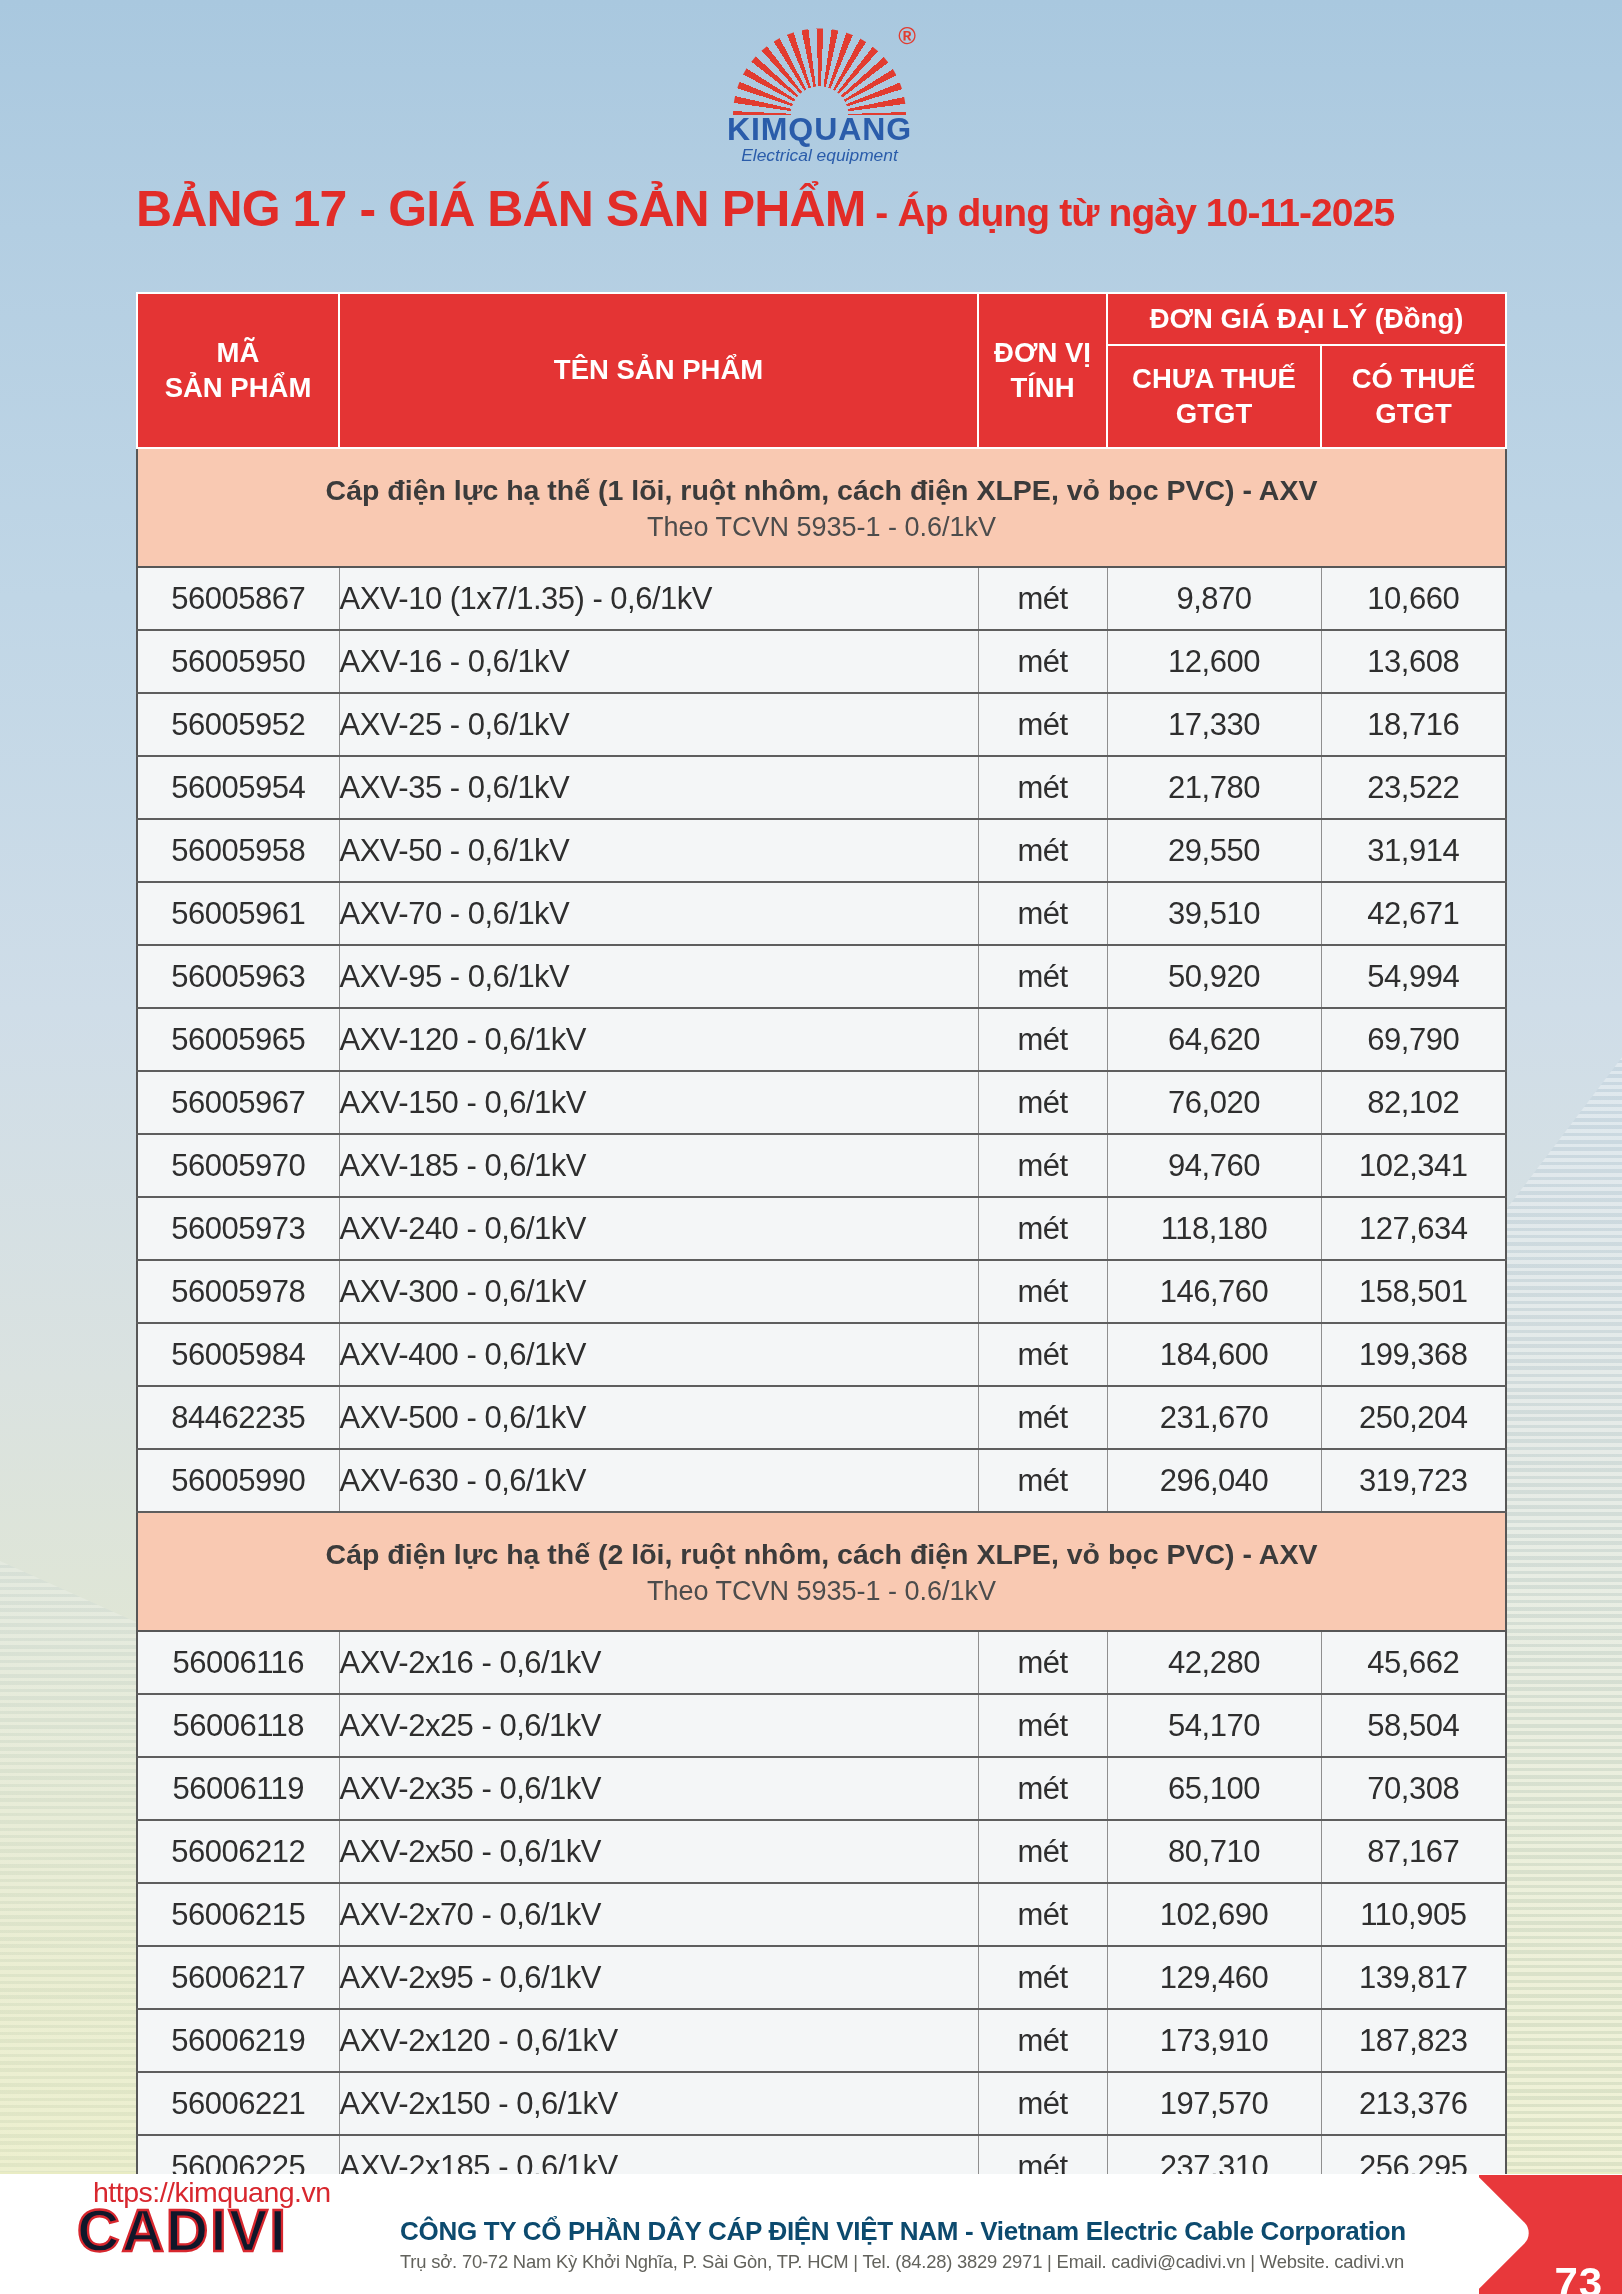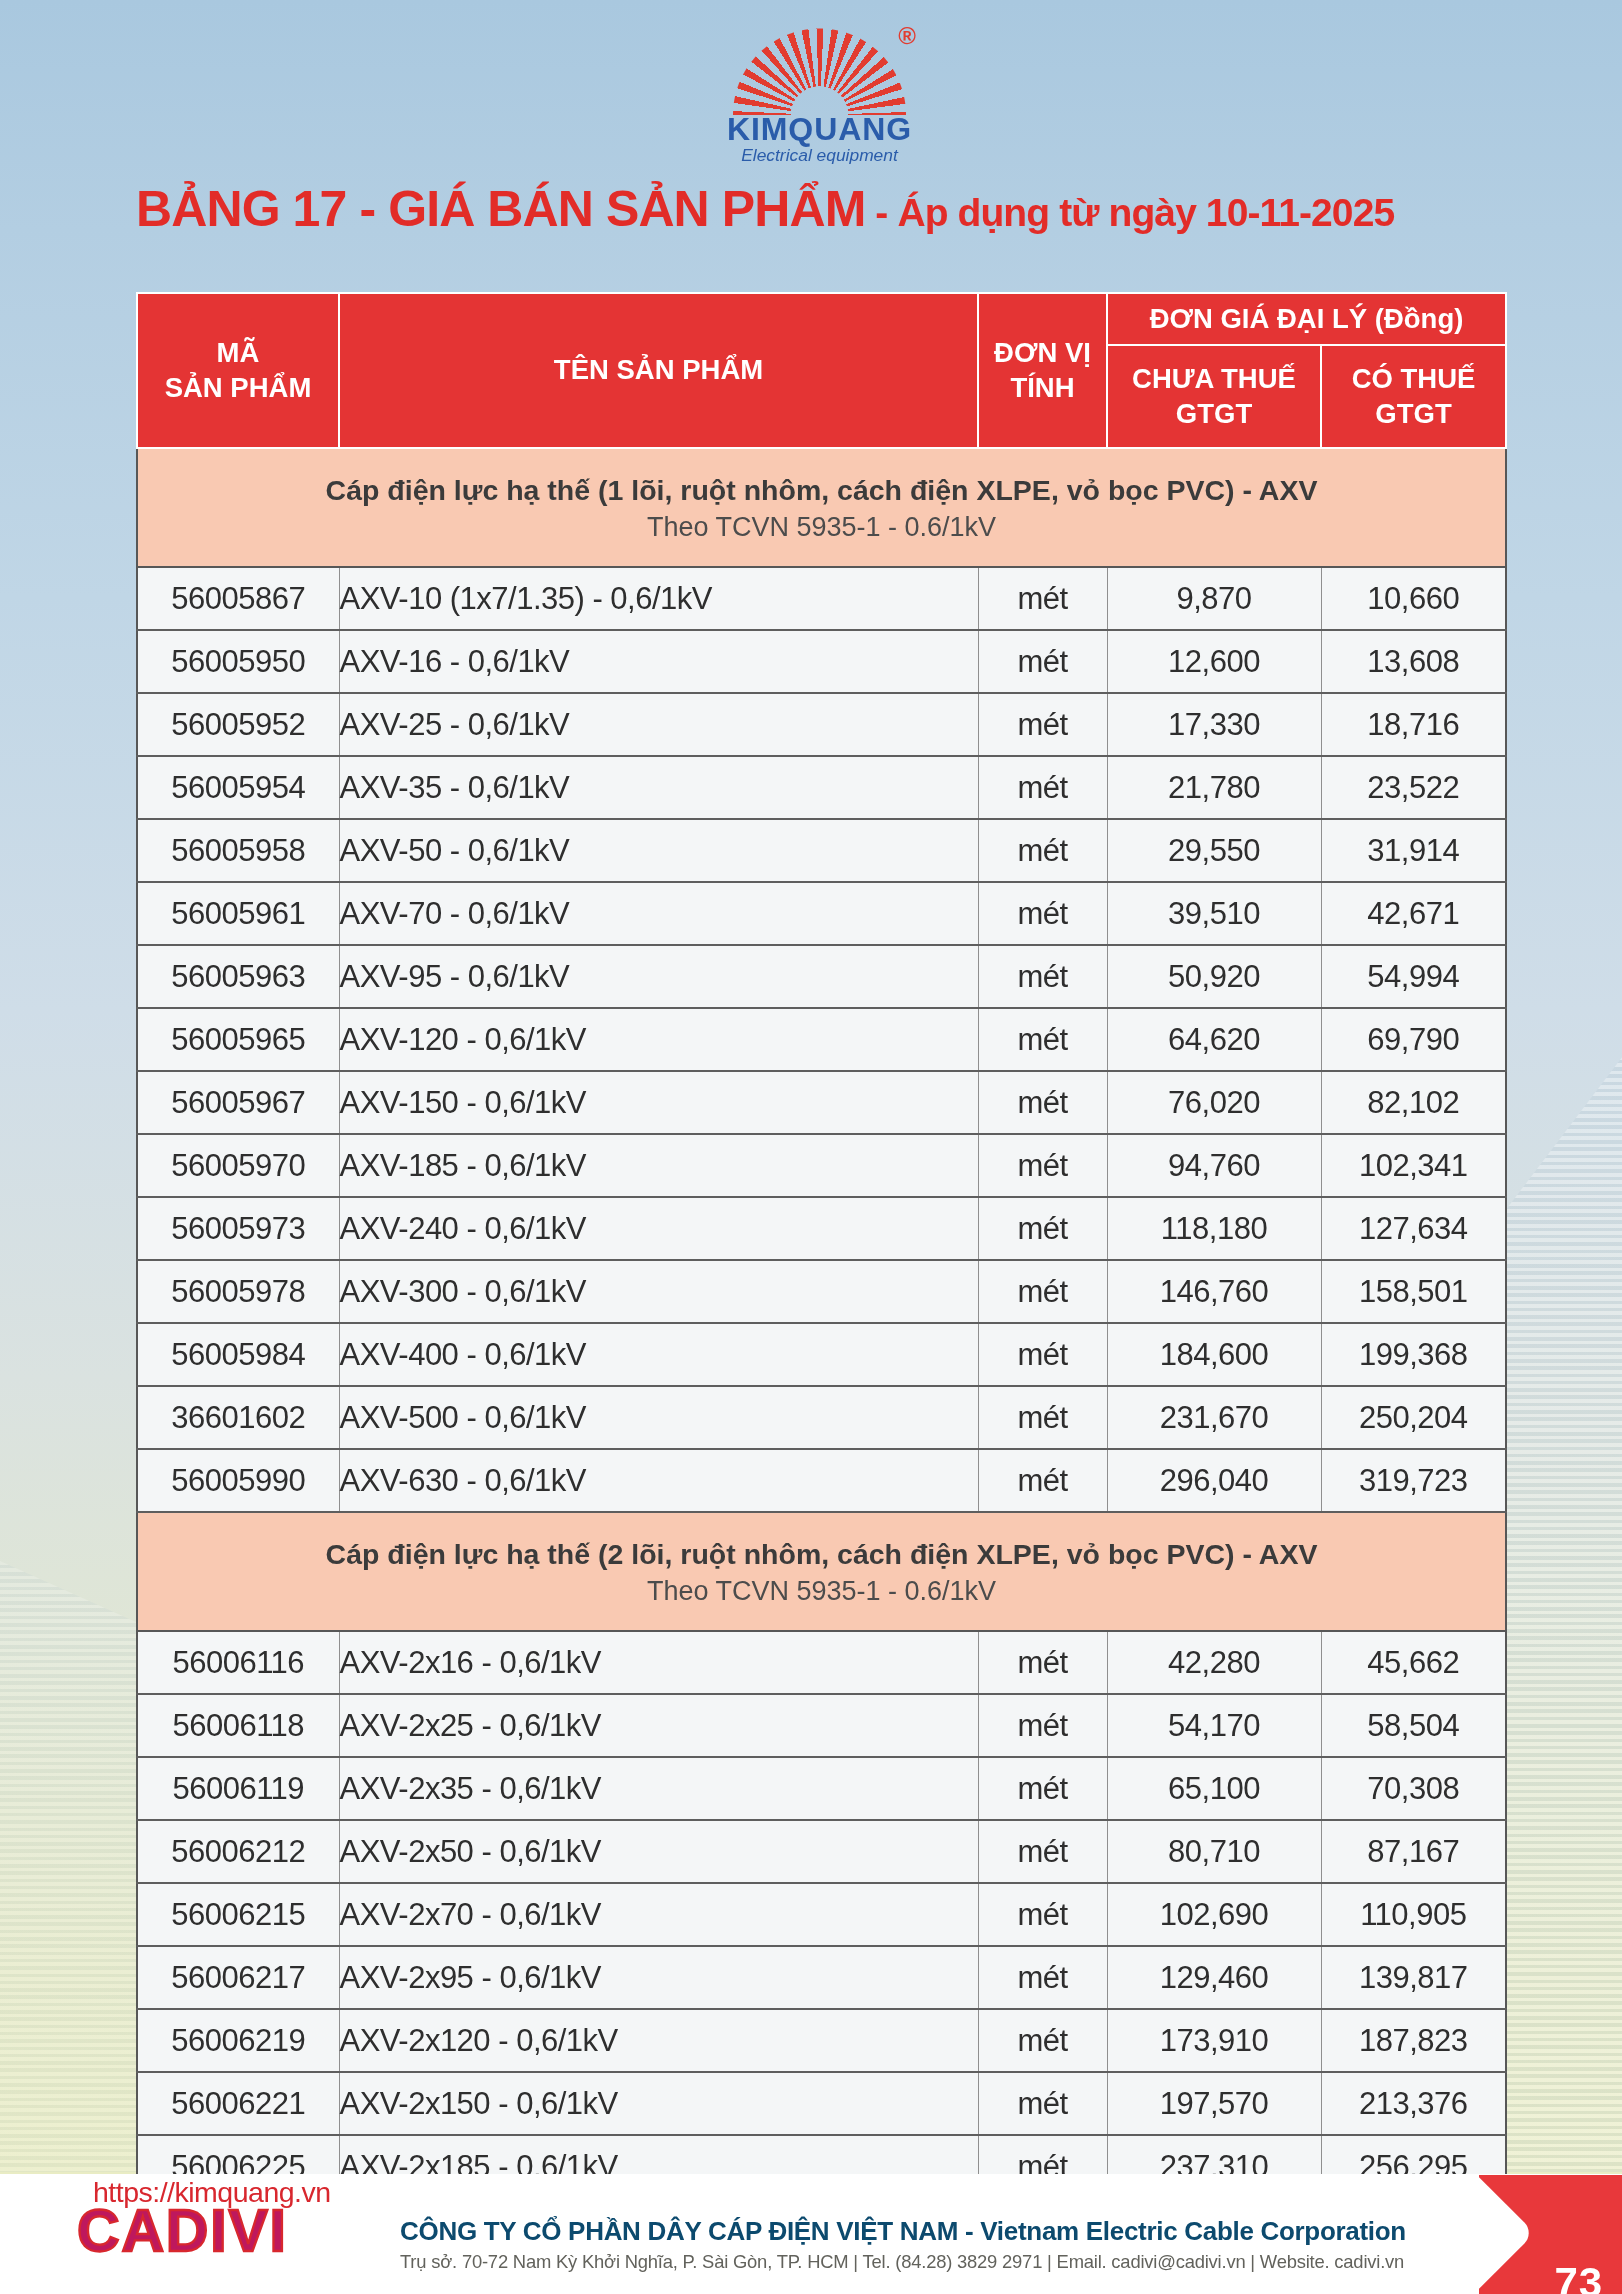--- a/index.html
+++ b/index.html
@@ -64,21 +64,21 @@
   }
   td.c-code{ text-align:center; }
   td.c-name{ text-align:left; padding-left:22px; }
   td.c-unit{ text-align:center; }
   td.c-price{ text-align:center; }
 
   
   .footer{ position:absolute; left:0; right:0; top:2174px; bottom:0; background:#fff; }
   .f-url{ position:absolute; left:81px; top:1.8px; color:#d8272e; font-size:28.5px; letter-spacing:-0.5px;margin-left:12px; }
   .f-cadivi{
-    position:absolute; left:77px; top:27.5px; color:#be185d;
+    position:absolute; left:77px; top:27.5px; color:#0f172a;
     font-size:59px; font-weight:bold; letter-spacing:1.8px; line-height:1;
     -webkit-text-stroke:2.3px #d8272e;
   }
   .f-company{ position:absolute; left:400px; top:42px; color:#0c4a6e; font-size:26px; font-weight:bold; letter-spacing:-0.3px; white-space:nowrap; }
   .f-address{ position:absolute; left:400px; top:77px; color:#62625c; font-size:18.4px; letter-spacing:-0.2px; white-space:nowrap; }
 
   .page-tab{ position:absolute; right:0; bottom:0; width:144px; height:120px; background:#e8383b; overflow:hidden; }
   .page-tab .notch{
     position:absolute; left:-48px; top:14.7px; width:86px; height:86px;
     background:#fff; transform:rotate(45deg); border-radius:0 14.7px 0 0;
@@ -246,21 +246,21 @@
 
         <tr>
           <td class="c-code">56005984</td>
           <td class="c-name">AXV-400 - 0,6/1kV</td>
           <td class="c-unit">mét</td>
           <td class="c-price">184,600</td>
           <td class="c-price">199,368</td>
         </tr>
 
         <tr>
-          <td class="c-code">36601602</td>
+          <td class="c-code">84462235</td>
           <td class="c-name">AXV-500 - 0,6/1kV</td>
           <td class="c-unit">mét</td>
           <td class="c-price">231,670</td>
           <td class="c-price">250,204</td>
         </tr>
 
         <tr>
           <td class="c-code">56005990</td>
           <td class="c-name">AXV-630 - 0,6/1kV</td>
           <td class="c-unit">mét</td>

